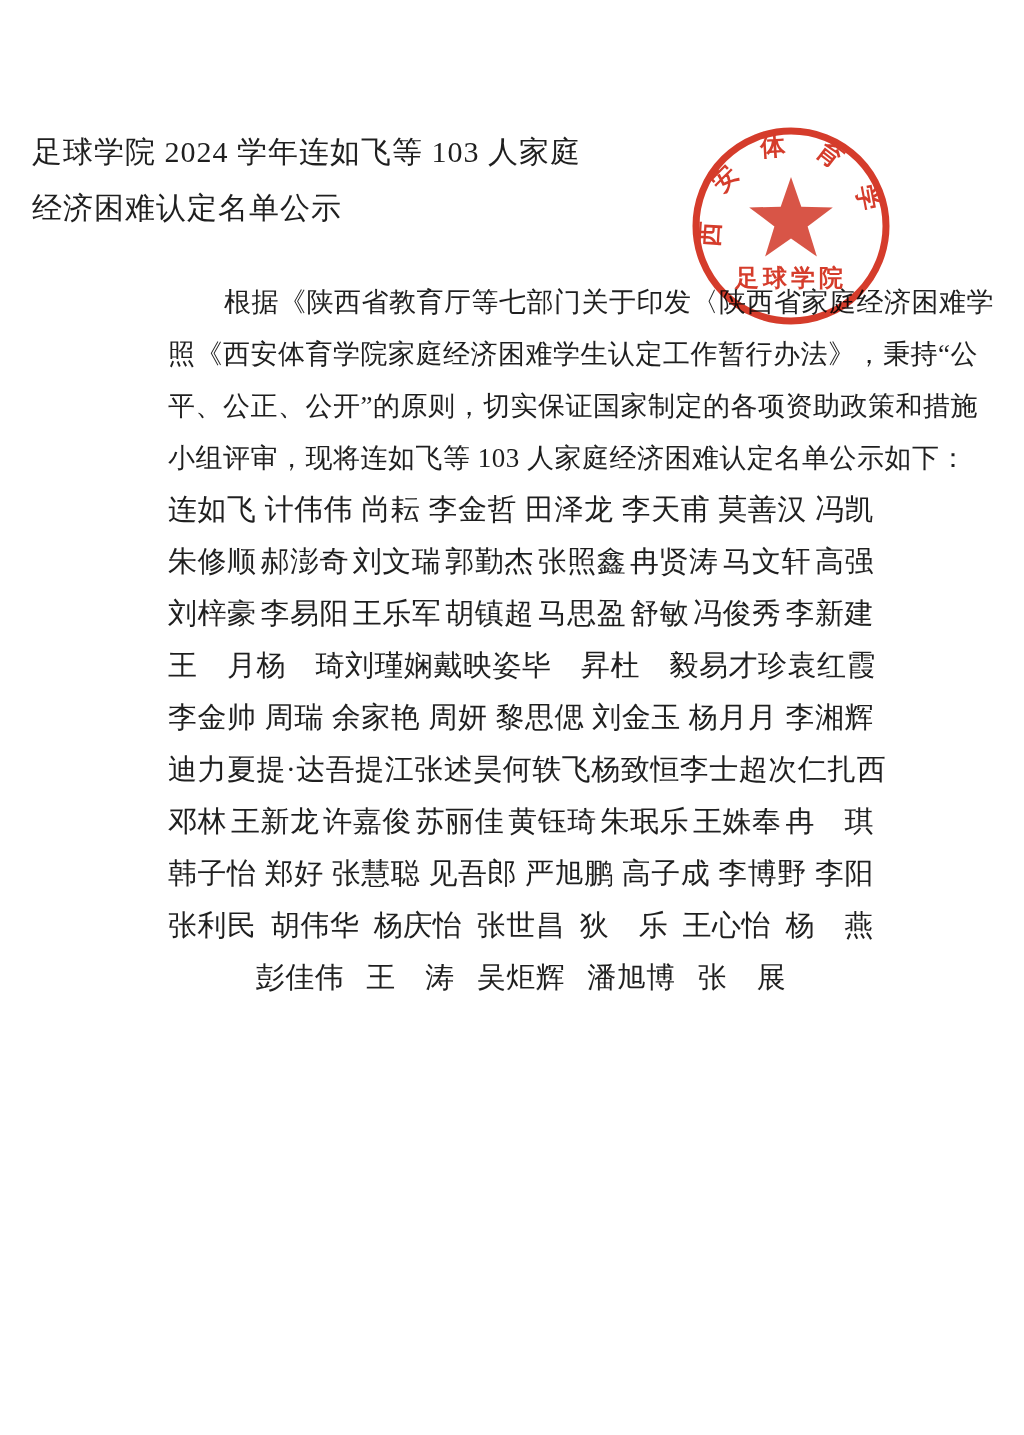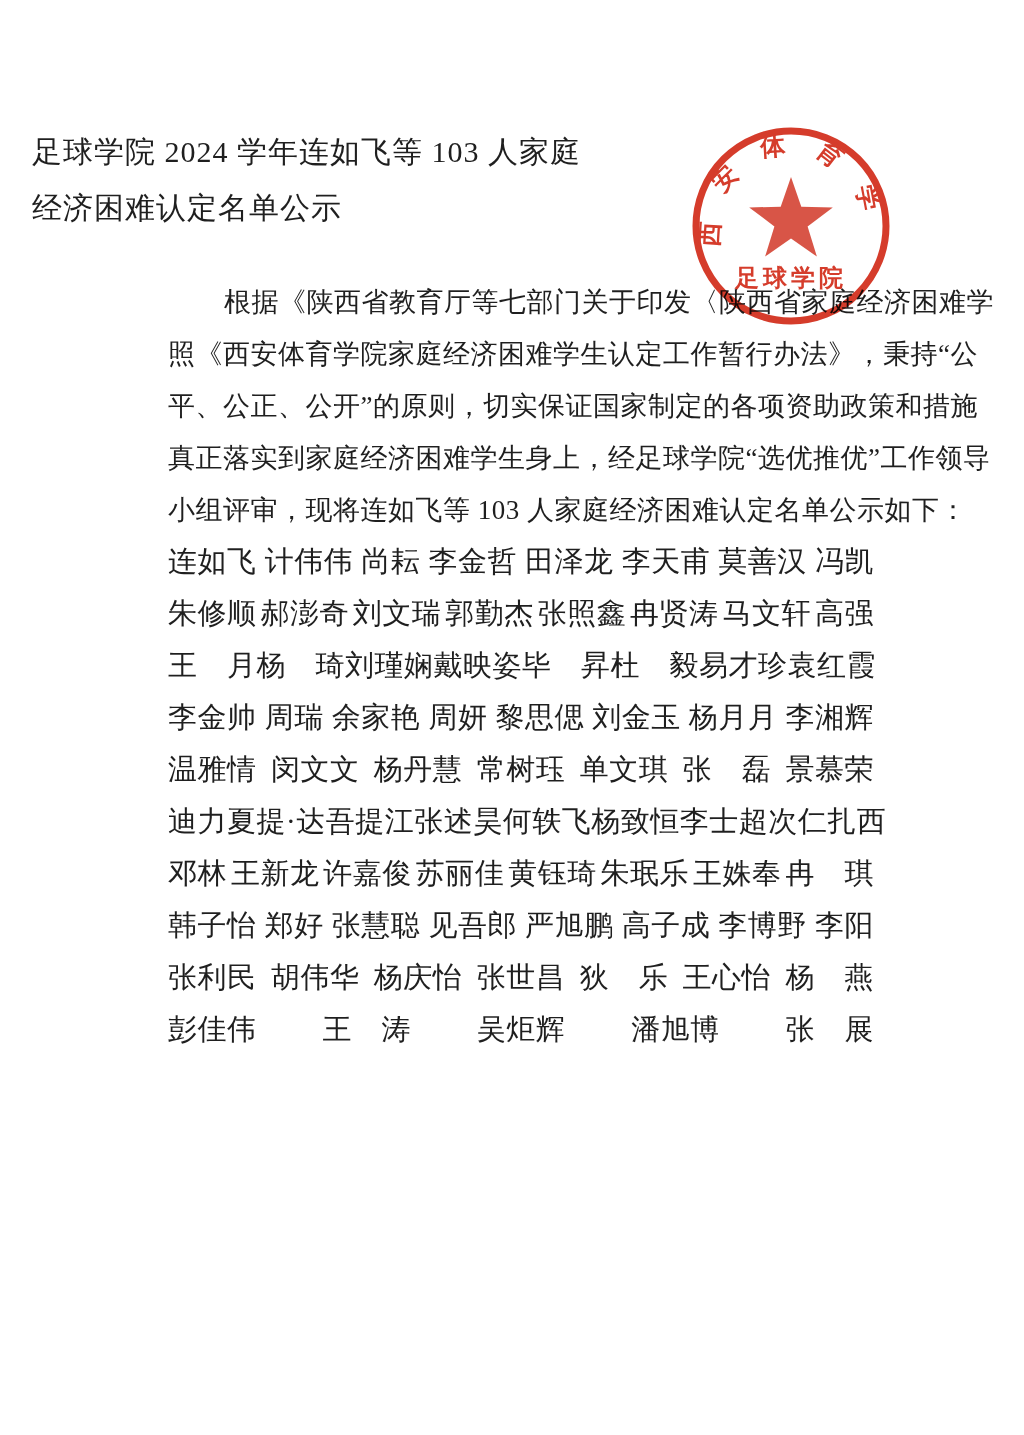--- a/index.html
+++ b/index.html
@@ -44,22 +44,22 @@
   .name-row {
     display: flex;
     justify-content: space-between;
     align-items: center;
     height: 52px;
     font-size: 29px;
     letter-spacing: 0.5px;
     white-space: pre; 
   }
   .name-row.last {
-    justify-content: space-between;
-    gap: 30px;
+    justify-content: center;
+    gap: 22px;
   }
 
   .seal {
     position: absolute;
     left: 689px;
     top: 124px;
     width: 208px;
     height: 208px;
     mix-blend-mode: multiply;
     opacity: 0.93;
@@ -78,29 +78,28 @@
 
   <div class="title-wrap">
     <h1 class="title-line">足球学院 2024 学年连如飞等 103 人家庭</h1>
     <h1 class="title-line">经济困难认定名单公示</h1>
   </div>
 
   <div class="body-wrap">
     <p class="pline indent">根据《陕西省教育厅等七部门关于印发〈陕西省家庭经济困难学</p>
     <p class="pline">照《西安体育学院家庭经济困难学生认定工作暂行办法》，秉持“公</p>
     <p class="pline">平、公正、公开”的原则，切实保证国家制定的各项资助政策和措施</p>
-    <p class="pline">真正落实到家庭经济困难学生身上，经足球学院“选优推优”工作领导</p>
     <p class="pline">小组评审，现将连如飞等 103 人家庭经济困难认定名单公示如下：</p>
 
     <div id="name-list" class="name-list">
         <div class="name-row"><span class="name">连如飞</span><span class="name">计伟伟</span><span class="name">尚耘</span><span class="name">李金哲</span><span class="name">田泽龙</span><span class="name">李天甫</span><span class="name">莫善汉</span><span class="name">冯凯</span></div>
         <div class="name-row"><span class="name">朱修顺</span><span class="name">郝澎奇</span><span class="name">刘文瑞</span><span class="name">郭勤杰</span><span class="name">张照鑫</span><span class="name">冉贤涛</span><span class="name">马文轩</span><span class="name">高强</span></div>
+        <div class="name-row"><span class="name">刘梓豪</span><span class="name">李易阳</span><span class="name">王乐军</span><span class="name">胡镇超</span><span class="name">马思盈</span><span class="name">舒敏</span><span class="name">冯俊秀</span><span class="name">李新建</span></div>
         <div class="name-row"><span class="name">王　月</span><span class="name">杨　琦</span><span class="name">刘瑾娴</span><span class="name">戴映姿</span><span class="name">毕　昇</span><span class="name">杜　毅</span><span class="name">易才珍</span><span class="name">袁红霞</span></div>
         <div class="name-row"><span class="name">李金帅</span><span class="name">周瑞</span><span class="name">余家艳</span><span class="name">周妍</span><span class="name">黎思偲</span><span class="name">刘金玉</span><span class="name">杨月月</span><span class="name">李湘辉</span></div>
-        <div class="name-row"><span class="name">温雅情</span><span class="name">闵文文</span><span class="name">杨丹慧</span><span class="name">常树珏</span><span class="name">单文琪</span><span class="name">张　磊</span><span class="name">景慕荣</span></div>
         <div class="name-row"><span class="name">迪力夏提·达吾提江</span><span class="name">张述昊</span><span class="name">何轶飞</span><span class="name">杨致恒</span><span class="name">李士超</span><span class="name">次仁扎西</span></div>
         <div class="name-row"><span class="name">邓林</span><span class="name">王新龙</span><span class="name">许嘉俊</span><span class="name">苏丽佳</span><span class="name">黄钰琦</span><span class="name">朱珉乐</span><span class="name">王姝奉</span><span class="name">冉　琪</span></div>
         <div class="name-row"><span class="name">韩子怡</span><span class="name">郑好</span><span class="name">张慧聪</span><span class="name">见吾郎</span><span class="name">严旭鹏</span><span class="name">高子成</span><span class="name">李博野</span><span class="name">李阳</span></div>
         <div class="name-row"><span class="name">张利民</span><span class="name">胡伟华</span><span class="name">杨庆怡</span><span class="name">张世昌</span><span class="name">狄　乐</span><span class="name">王心怡</span><span class="name">杨　燕</span></div>
         <div class="name-row last"><span class="name">彭佳伟</span><span class="name">王　涛</span><span class="name">吴炬辉</span><span class="name">潘旭博</span><span class="name">张　展</span></div>
       </div>
   </div>
 
   <svg class="seal" viewBox="0 0 208 208" aria-hidden="true">
     <circle class="ring" cx="102" cy="102" r="95" stroke="#d22d1b"></circle>

